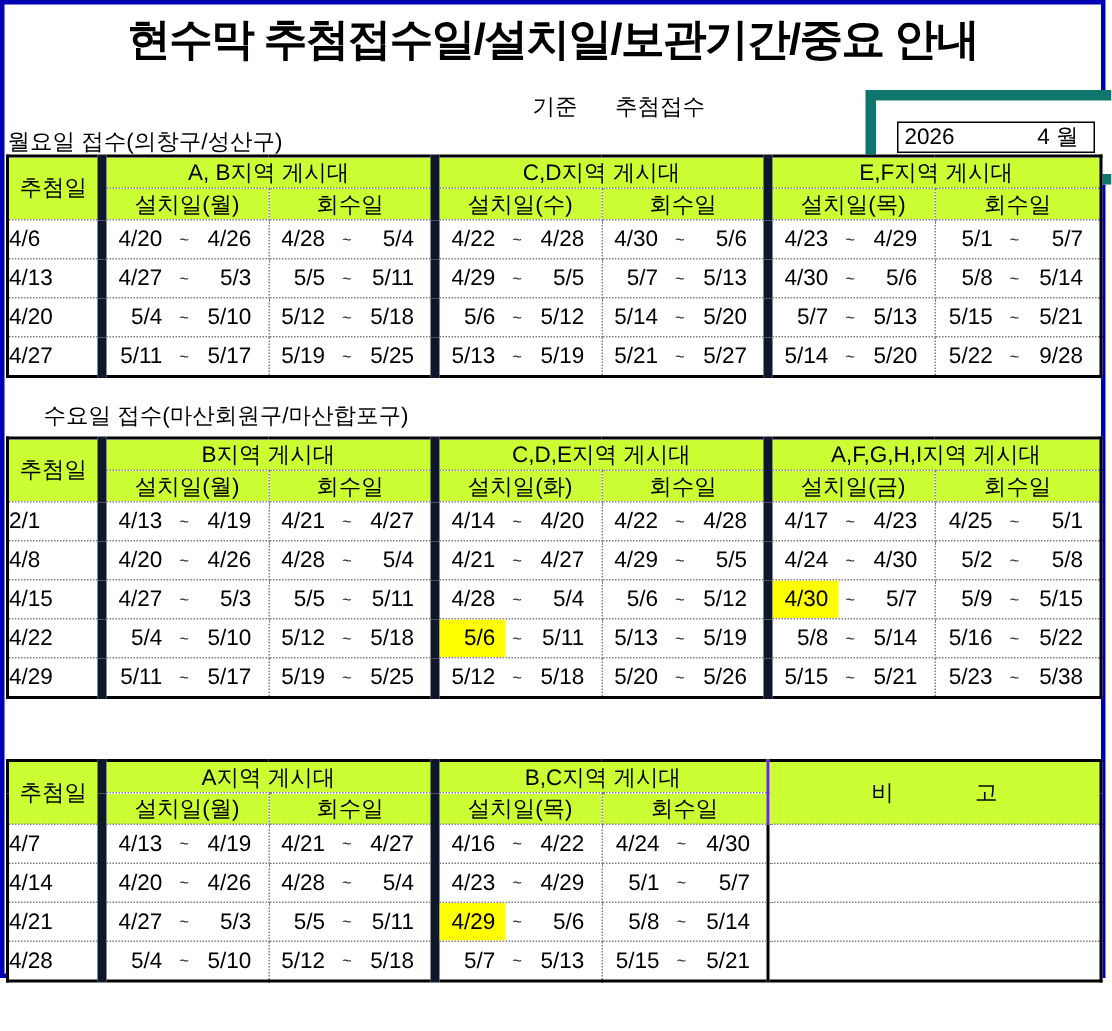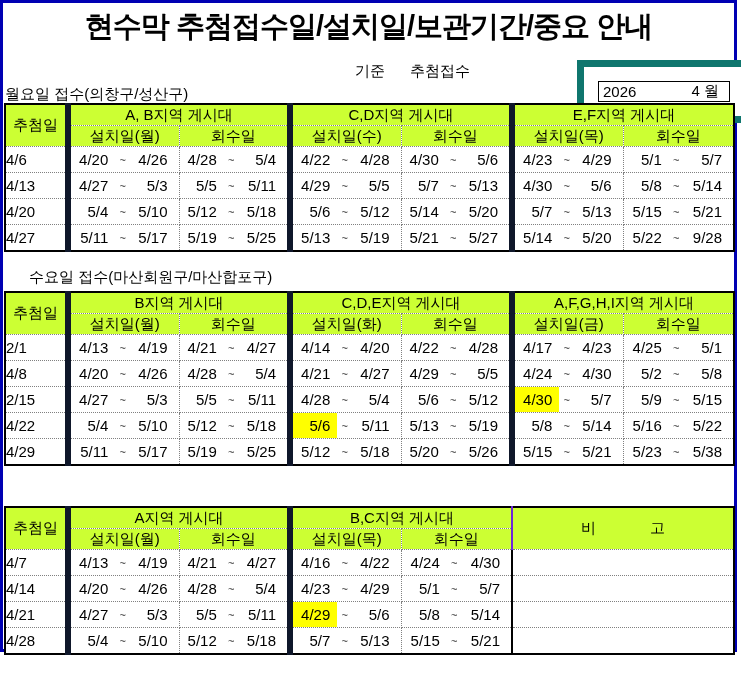--- a/index.html
+++ b/index.html
@@ -376,21 +376,21 @@
           </td>
           <td class="range">
             <div class="rwrap">
               <span class="d1">5/2</span>
               <span class="tl">~</span>
               <span class="d2">5/8</span>
             </div>
           </td>
         </tr>
         <tr>
-          <td class="col-draw">2/15</td>
+          <td class="col-draw">4/15</td>
           <td class="range gs">
             <div class="rwrap">
               <span class="d1">4/27</span>
               <span class="tl">~</span>
               <span class="d2">5/3</span>
             </div>
           </td>
           <td class="range">
             <div class="rwrap">
               <span class="d1">5/5</span>

